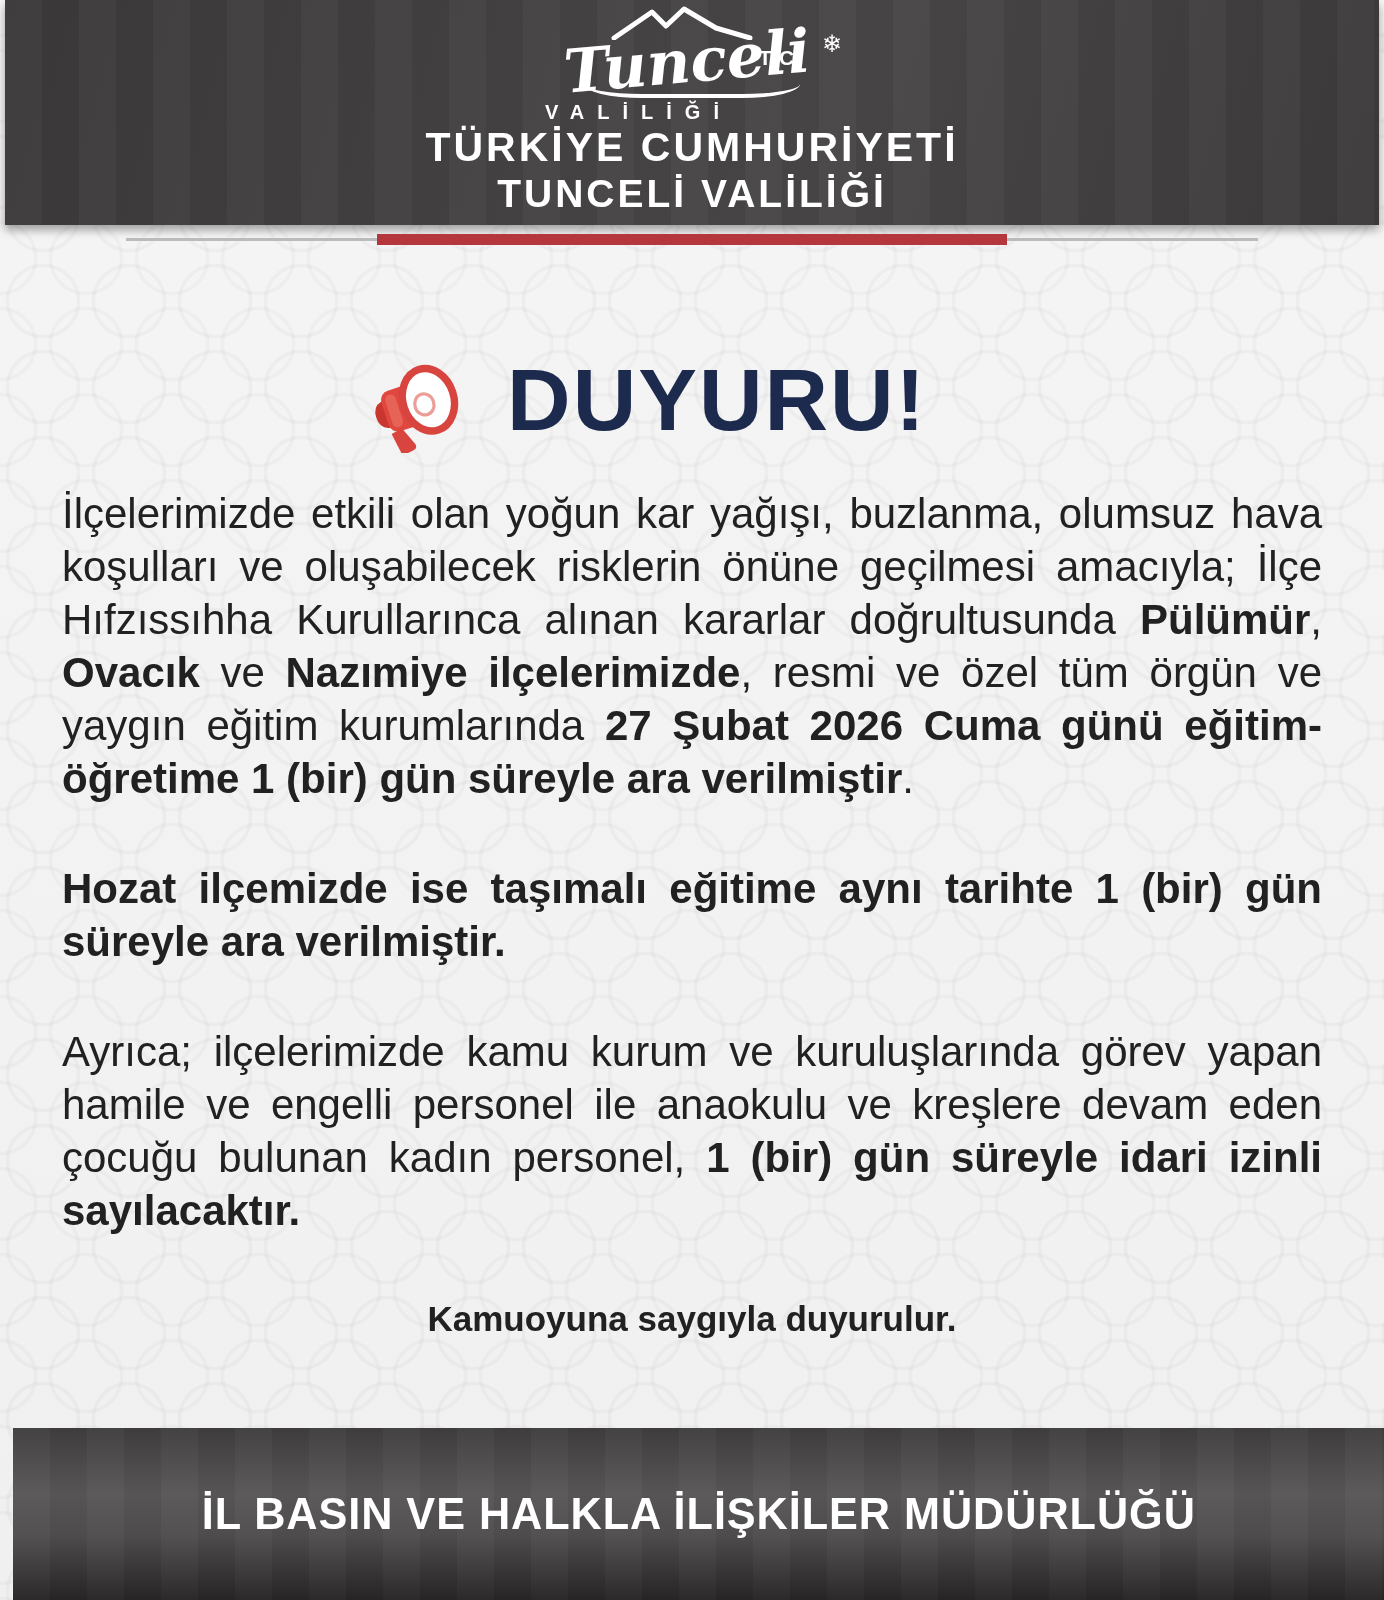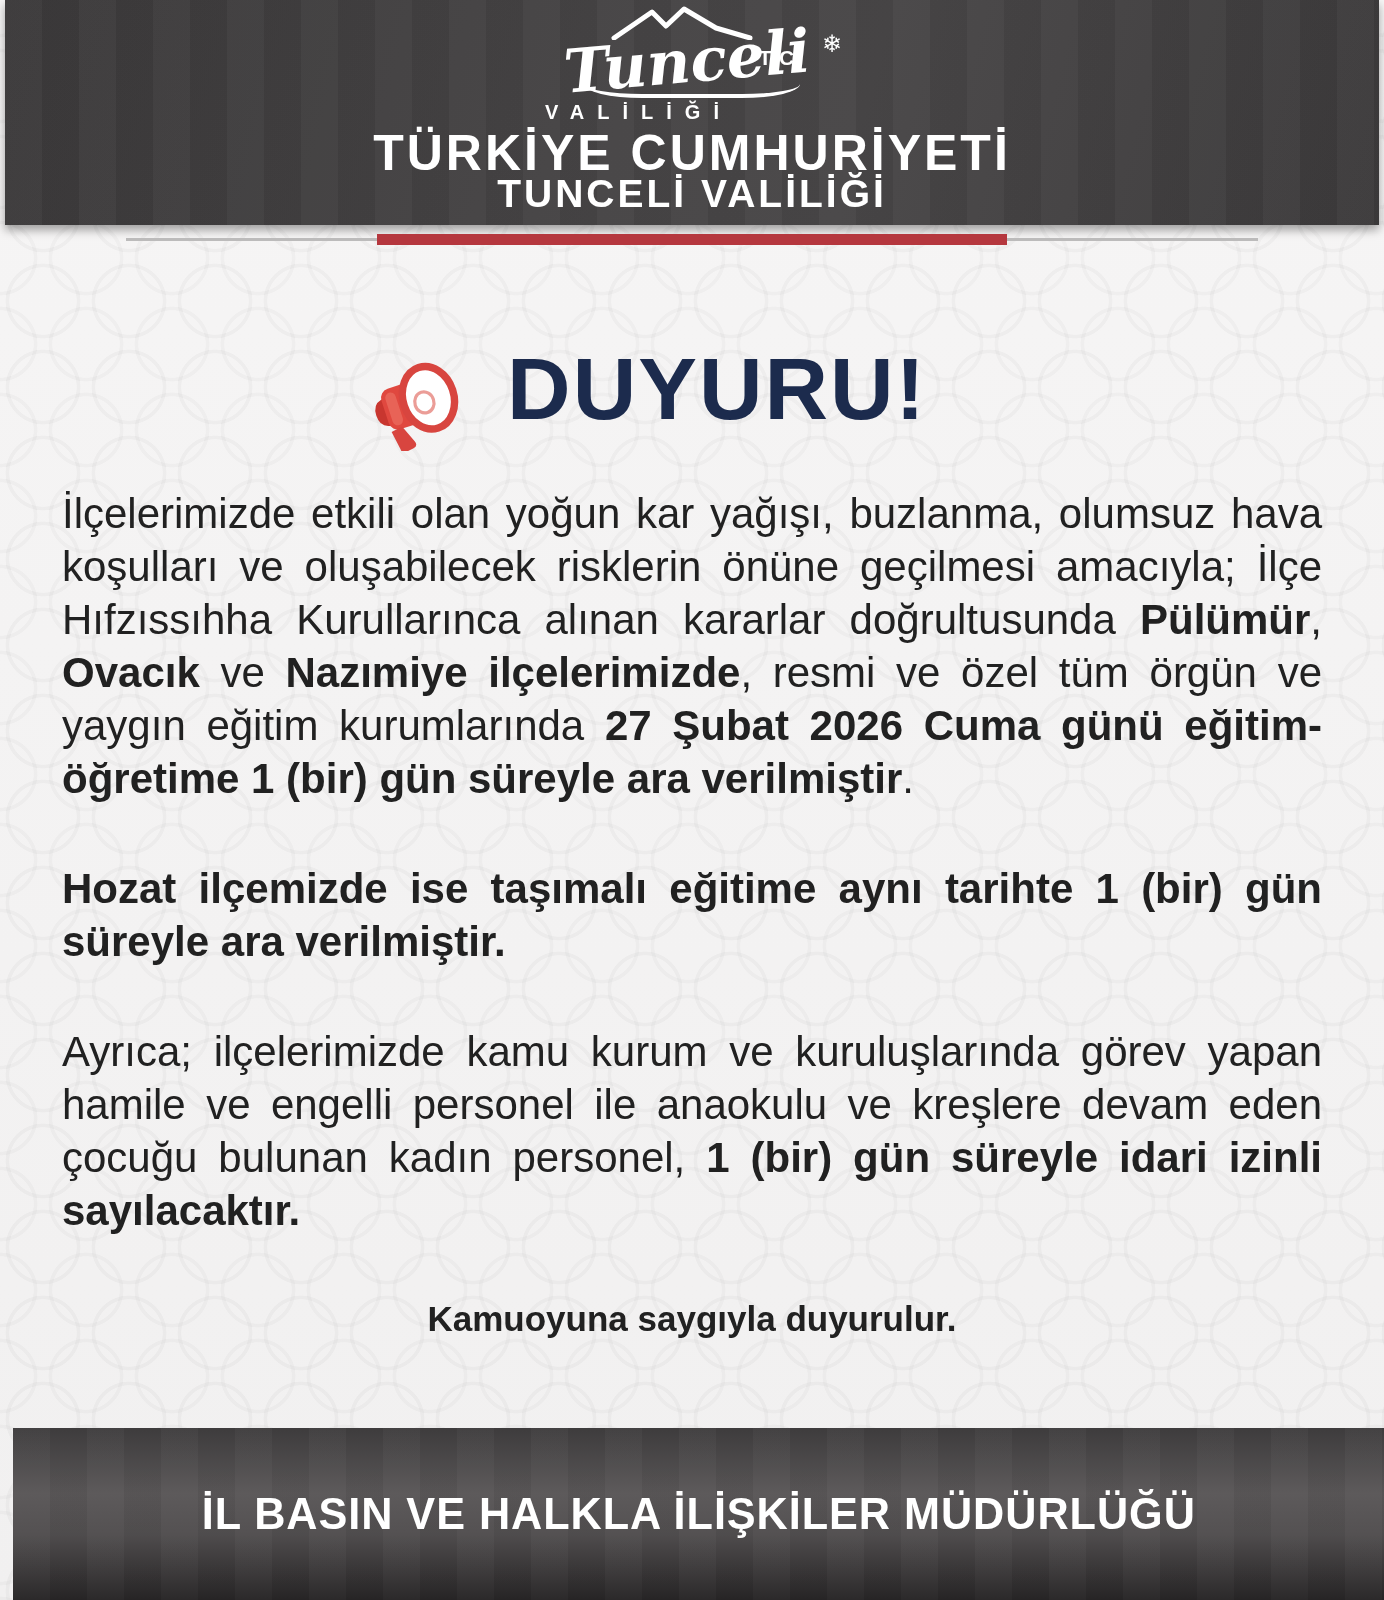--- a/index.html
+++ b/index.html
@@ -60,37 +60,37 @@
     border-bottom:4px solid #fff;
     border-radius:0 0 50% 50% / 0 0 26px 26px;
   }
   .logo-sub{
     position:absolute;bottom:0;width:100%;text-align:left;
     font-size:20px;font-weight:bold;letter-spacing:13px;text-indent:13px;color:#fff;
   }
   .header-title1,.header-title2{
     position:absolute;width:100%;text-align:center;color:#fff;font-weight:bold;
   }
-  .header-title1{top:124px;font-size:50px;letter-spacing:3px;}
+  .header-title1{top:124px;font-size:41px;letter-spacing:3px;}
   .header-title2{top:172px;font-size:39px;letter-spacing:3px;}
   
   .divider{position:relative;height:40px;}
   .divider-gray{
     position:absolute;top:13px;left:50%;transform:translateX(-50%);
     width:1132px;height:3px;background:#bcbbbb;
   }
   .divider-red{
     position:absolute;top:9px;left:50%;transform:translateX(-50%);
     width:630px;height:11px;background:var(--accent-red);
   }
   
   .content{padding:0 62px;}
   .title-row{
     margin-top:80px;
-    display:flex;align-items:flex-start;justify-content:center;gap:40px;
+    display:flex;align-items:center;justify-content:center;gap:40px;
     transform:translateX(-48px);
     height:110px;
   }
   .announcement-title{
     font-size:88px;font-weight:bold;letter-spacing:2px;
     color:var(--title-navy);
     line-height:1;
   }
   .body-text{margin-top:32px;}
   .para{

